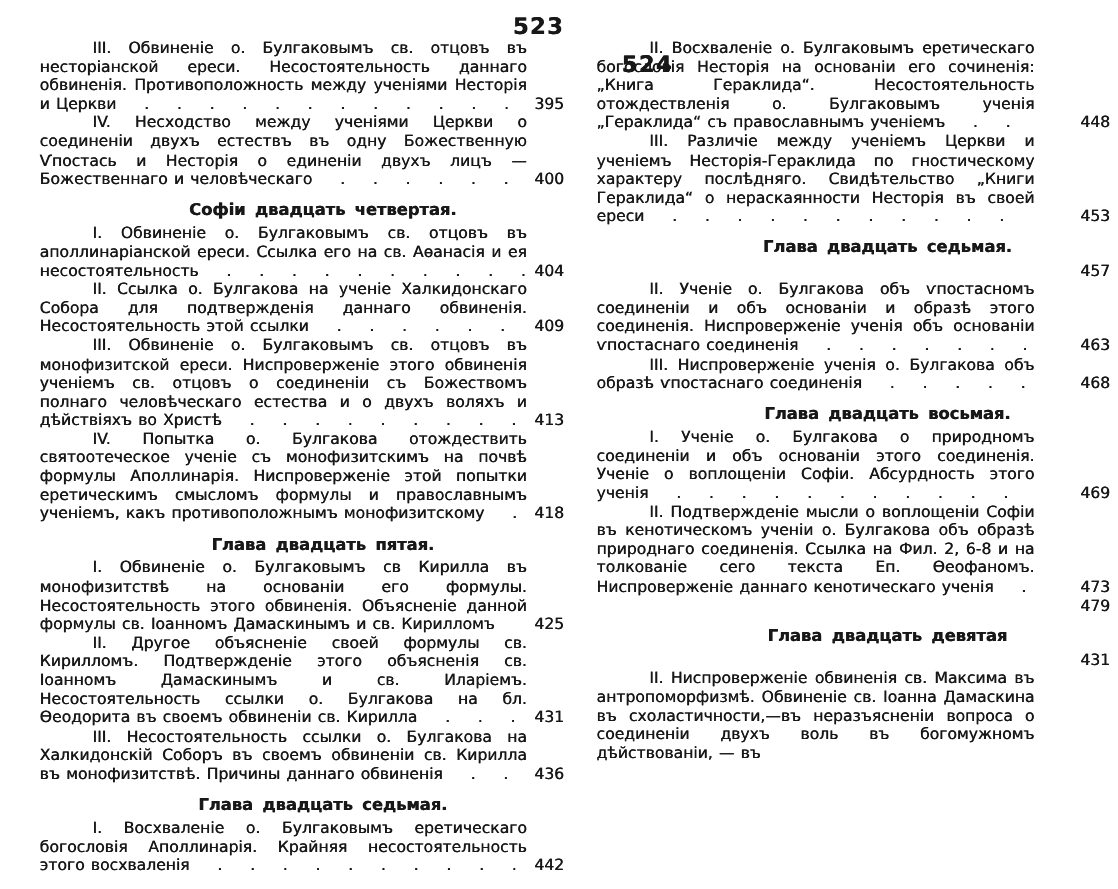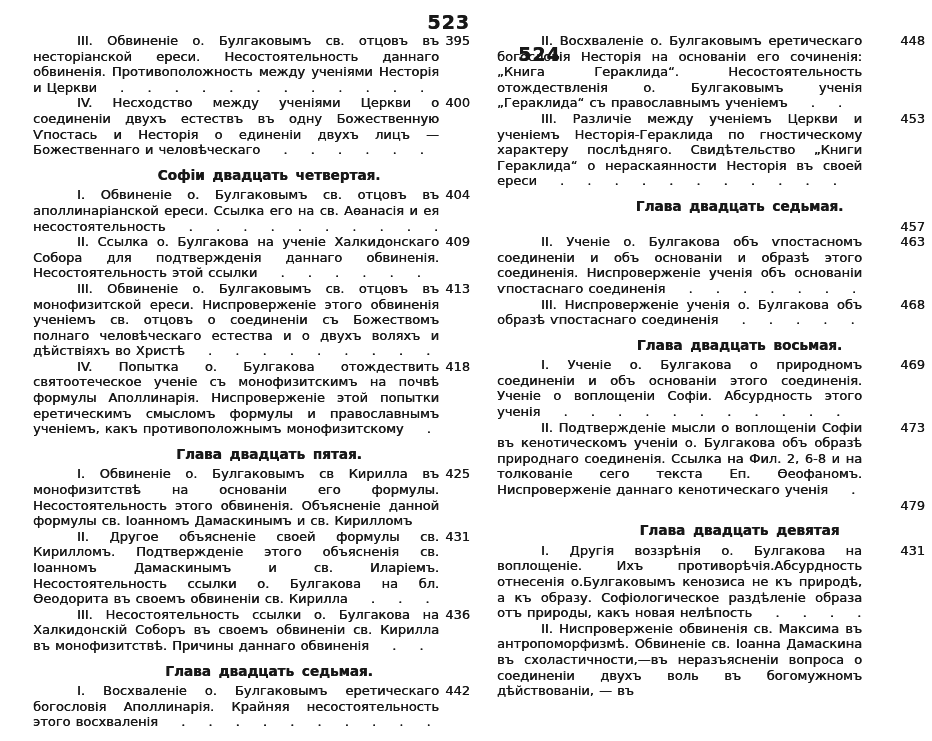--- a/index.html
+++ b/index.html
@@ -15,21 +15,21 @@
   .pagehead{
     position:absolute;font-size:19px;font-weight:bold;letter-spacing:1px;
   }
   .pagehead-left{top:11px;left:33px;width:437px;text-align:right;}
   .pagehead-right{top:4px;left:518px;margin-top:39px;}
   .col{
     position:absolute;top:33px;font-size:13px;line-height:15.6px;
   }
   .col-left{left:33px;width:437px;}
   .col-right{left:497px;width:428px;}
-  .entry{display:flex;align-items:flex-start;}
+  .entry{display:flex;align-items:flex-end;}
   .entry-text{
     text-align:justify;text-indent:44px;
     word-spacing:1px;
   }
   .col-left .entry-text{width:406px;}
   .col-right .entry-text{width:365px;}
   .entry-page{
     flex:1;text-align:right;white-space:nowrap;
   }
   .dots{word-spacing:19px;}
@@ -119,21 +119,20 @@
       </div>
       <div class="entry">
         <div class="entry-text">II. Подтвержденіе мысли о воплощеніи Софіи въ кенотическомъ ученіи о. Булгакова объ образѣ природнаго соединенія. Ссылка на Фил. 2, 6-8 и на толкованіе сего текста Еп. Ѳеофаномъ. Ниспроверженіе даннаго кенотическаго ученія<span class="dots"> .</span></div>
         <div class="entry-page">473</div>
       </div>
       <div class="entry">
         <div class="entry-page">479</div>
       </div>
       <div class="chapter-heading">Глава двадцать девятая</div>
       <div class="entry">
-        <div class="entry-text">I. Другія воззрѣнія о. Булгакова на воплощеніе. Ихъ противорѣчія.Абсурдность отнесенія о.Булгаковымъ кенозиса не къ природѣ, а къ образу. Софіологическое раздѣленіе образа отъ природы, какъ новая нелѣпость<span class="dots"> . . . .</span></div>
         <div class="entry-page">431</div>
       </div>
       <div class="entry">
         <div class="entry-text">II. Ниспроверженіе обвиненія св. Максима въ антропоморфизмѣ. Обвиненіе св. Іоанна Дамаскина въ схоластичности,—въ неразъясненіи вопроса о соединеніи двухъ воль въ богомужномъ дѣйствованіи, — въ</div>
         <div class="entry-page"></div>
       </div>
     </div>
 </div>
 
 </body></html>

